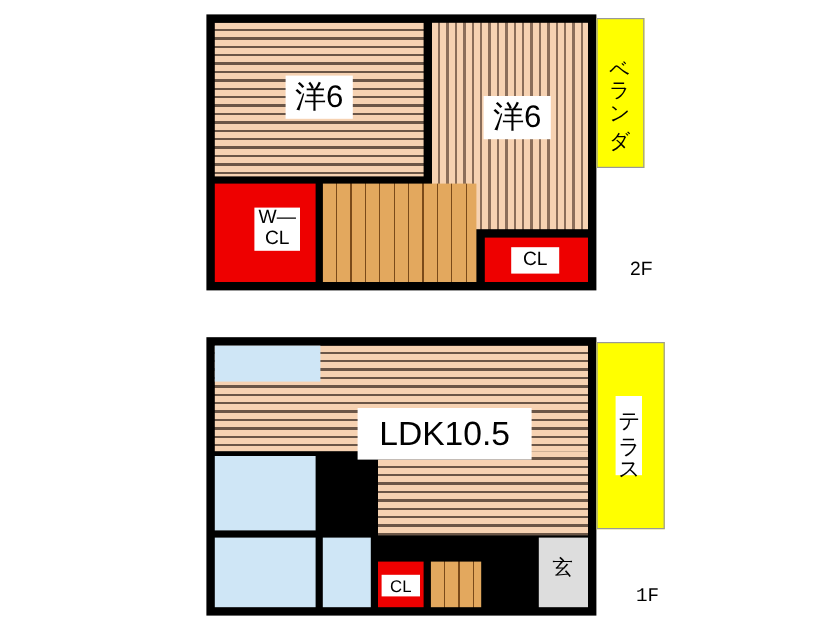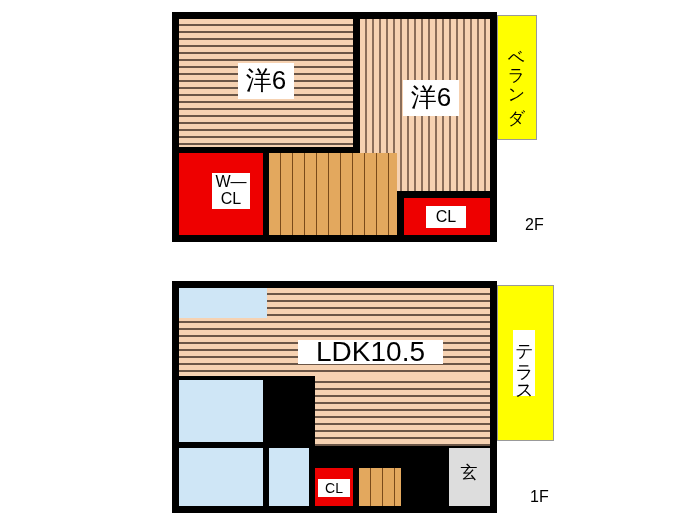--- a/index.html
+++ b/index.html
@@ -30,24 +30,24 @@
 CL</div>
 <div class="abs stairs" style="left:269px;top:153px;width:128px;height:82px;"></div>
 <div class="abs red" style="left:404px;top:198px;width:86px;height:37px;"></div>
 <div class="abs lbl" style="left:426px;top:206px;width:40px;height:22px;font-size:16px;">CL</div>
 <div class="abs" style="left:525px;top:216px;font-size:16px;text-align:center;">2F</div>
 
 <div class="abs wall" style="left:172px;top:281px;width:325px;height:232px;"></div>
 <div class="abs floorH" style="left:179px;top:288px;width:311px;height:88px;"></div>
 <div class="abs floorH" style="left:315px;top:376px;width:175px;height:70px;"></div>
 <div class="abs blue" style="left:179px;top:288px;width:88px;height:30px;"></div>
-<div class="abs lbl" style="left:298px;top:340px;width:145px;height:24px;font-size:28px;">LDK10.5</div>
+<div class="abs lbl" style="left:298px;top:340px;width:145px;height:43px;font-size:28px;">LDK10.5</div>
 <div class="abs yellow" style="left:497px;top:285px;width:57px;height:156px;"></div>
 <div class="abs lbl tate" style="left:513px;top:330px;width:22px;height:66px;font-size:18px;">テラス</div>
 <div class="abs blue" style="left:179px;top:380px;width:84px;height:62px;"></div>
 <div class="abs blue" style="left:179px;top:448px;width:84px;height:58px;"></div>
 <div class="abs blue" style="left:269px;top:448px;width:40px;height:58px;"></div>
 <div class="abs red" style="left:315px;top:468px;width:38px;height:38px;"></div>
 <div class="abs lbl" style="left:318px;top:479px;width:32px;height:18px;font-size:14px;">CL</div>
 <div class="abs stairs" style="left:359px;top:468px;width:42px;height:38px;"></div>
 <div class="abs gray" style="left:449px;top:448px;width:41px;height:58px;"></div>
 <div class="abs lbl" style="left:458px;top:462px;width:22px;height:22px;font-size:17px;background:transparent;">玄</div>
-<div class="abs" style="left:530px;top:488px;font-size:16px;">1F</div>
+<div class="abs" style="left:530px;top:488px;font-size:16px;font-family:Liberation Mono, monospace;">1F</div>
 
 </body></html>

